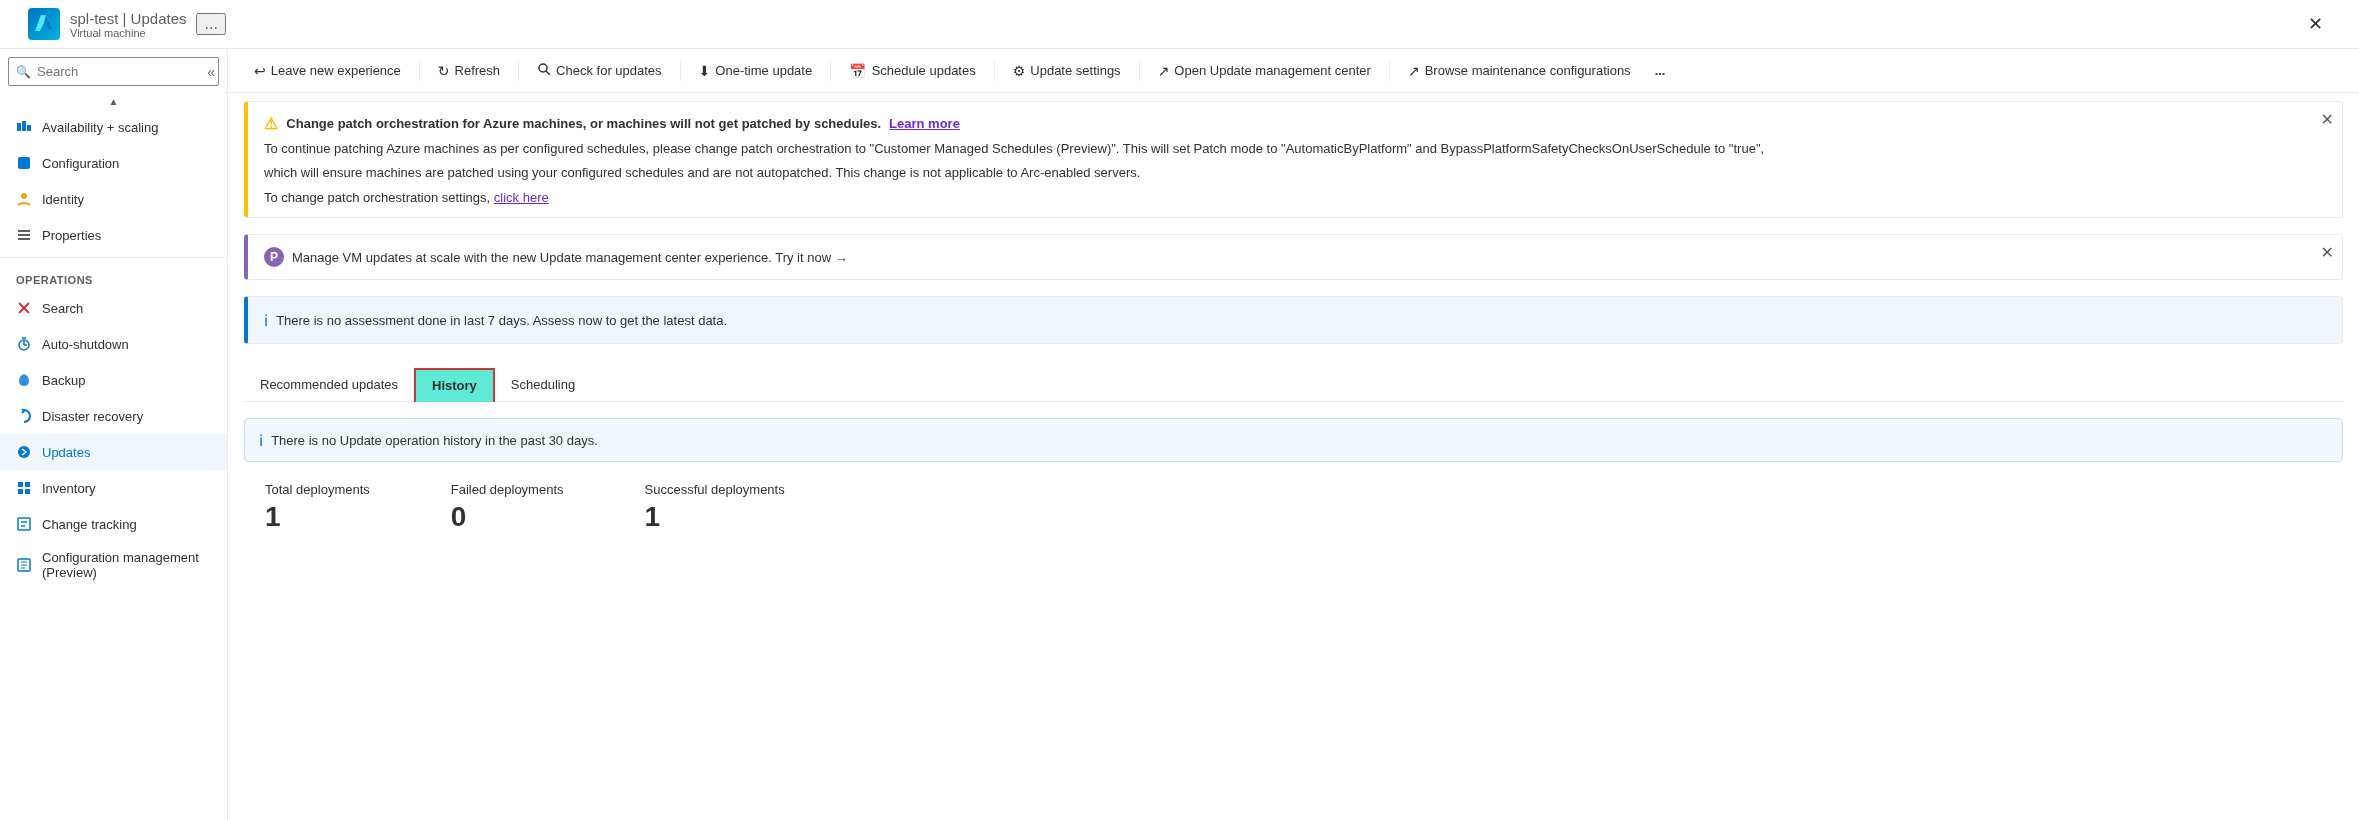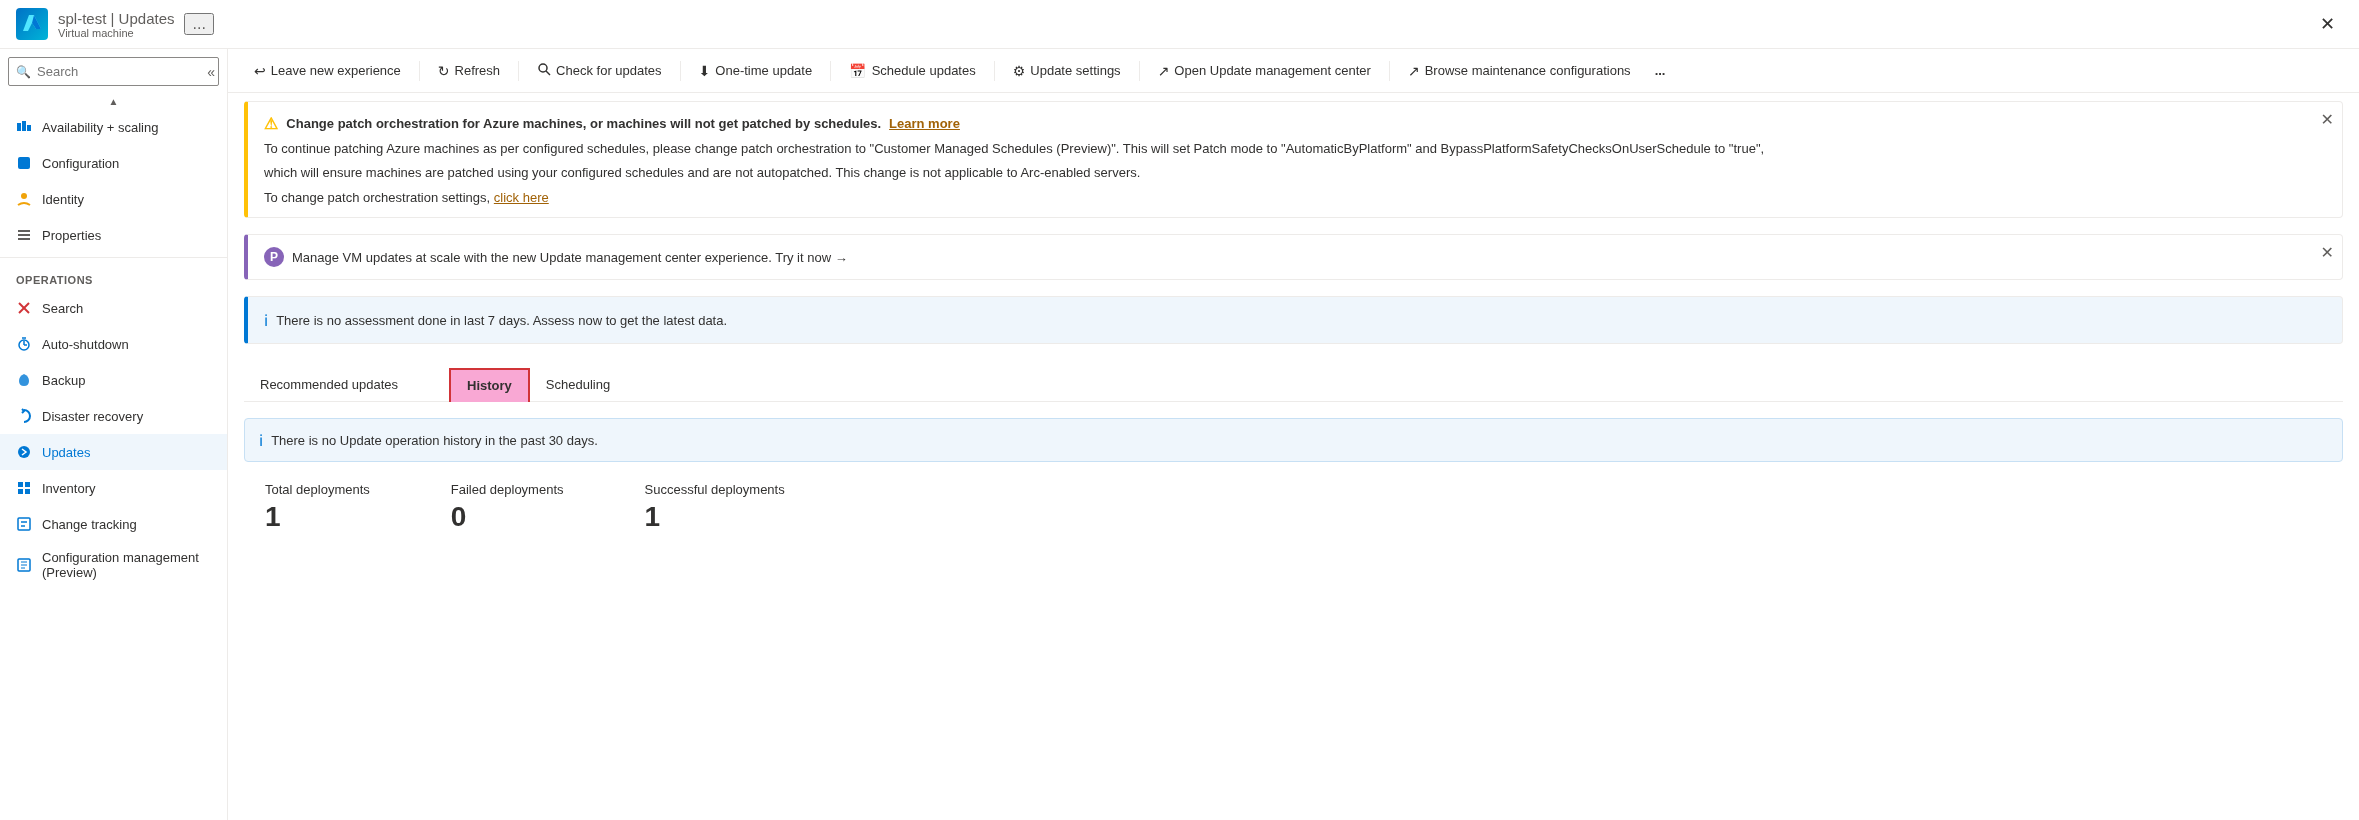--- a/index.html
+++ b/index.html
@@ -1,21 +1,21 @@
 <!DOCTYPE html>
 <html><head>
   <meta charset="utf-8">
   <style>
     * { box-sizing: border-box; margin: 0; padding: 0; }
     body { font-family: 'Segoe UI', Arial, sans-serif; font-size: 13px; color: #323130; background: #fff; display: flex; flex-direction: column; height: 100vh; overflow: hidden; }
 
     
     .top-header {
       display: flex; align-items: center; justify-content: space-between;
-      padding: 8px 16px; border-bottom: 1px solid #edebe9; background: #fff;
+      padding: 8px 28px; border-bottom: 1px solid #edebe9; background: #fff;
       min-height: 48px;
     }
     .header-left { display: flex; align-items: center; gap: 10px; }
     .azure-logo {
       width: 32px; height: 32px; background: linear-gradient(135deg, #0072c6, #00b4d8);
       border-radius: 4px; display: flex; align-items: center; justify-content: center;
       font-weight: bold; color: #fff; font-size: 14px;
     }
     .header-title { display: flex; flex-direction: column; }
     .header-title-main { font-size: 15px; font-weight: 600; color: #323130; }
@@ -85,35 +85,35 @@
     }
     .banner.warning { border-left: 4px solid #ffc107; }
     .banner.info-purple { border-left: 4px solid #8764b8; }
     .banner.info-blue { border-left: 4px solid #0078d4; background: #eff6fc; }
     .banner-close {
       position: absolute; right: 8px; top: 8px; background: none; border: none;
       cursor: pointer; font-size: 16px; color: #605e5c;
     }
     .banner-title { display: flex; align-items: center; gap: 8px; font-weight: 600; margin-bottom: 6px; }
     .banner-title .icon { font-size: 16px; }
-    .banner a { color: #a16207; }
+    .banner a { color: #6d28d9; }
     .banner-warning-text { font-size: 13px; line-height: 1.5; margin-bottom: 4px; }
     .banner-clickhere { margin-top: 8px; }
 
     
     .tabs-section { padding: 16px 16px 0 16px; }
     .tabs { display: flex; gap: 0; border-bottom: 1px solid #edebe9; }
     .tab {
       padding: 8px 16px; cursor: pointer; font-size: 13px; color: #323130;
       border: none; background: none; position: relative;
     }
     .tab.active {
       color: #323130; font-weight: 600;
       border: 2px solid #d13438; border-bottom: none;
-      background: #f9a8d4; margin-bottom: -1px; padding-bottom: 9px; margin-left: 35px;
+      background: #5eead4; margin-bottom: -1px; padding-bottom: 9px;
     }
 
     
     .history-content { padding: 16px; }
     .history-info-banner {
       display: flex; align-items: center; gap: 8px; padding: 10px 14px;
       background: #eff6fc; border: 1px solid #c7e0f4; border-radius: 4px; margin-bottom: 20px;
       font-size: 13px;
     }
     .history-info-banner .info-icon { color: #0078d4; font-size: 16px; }

